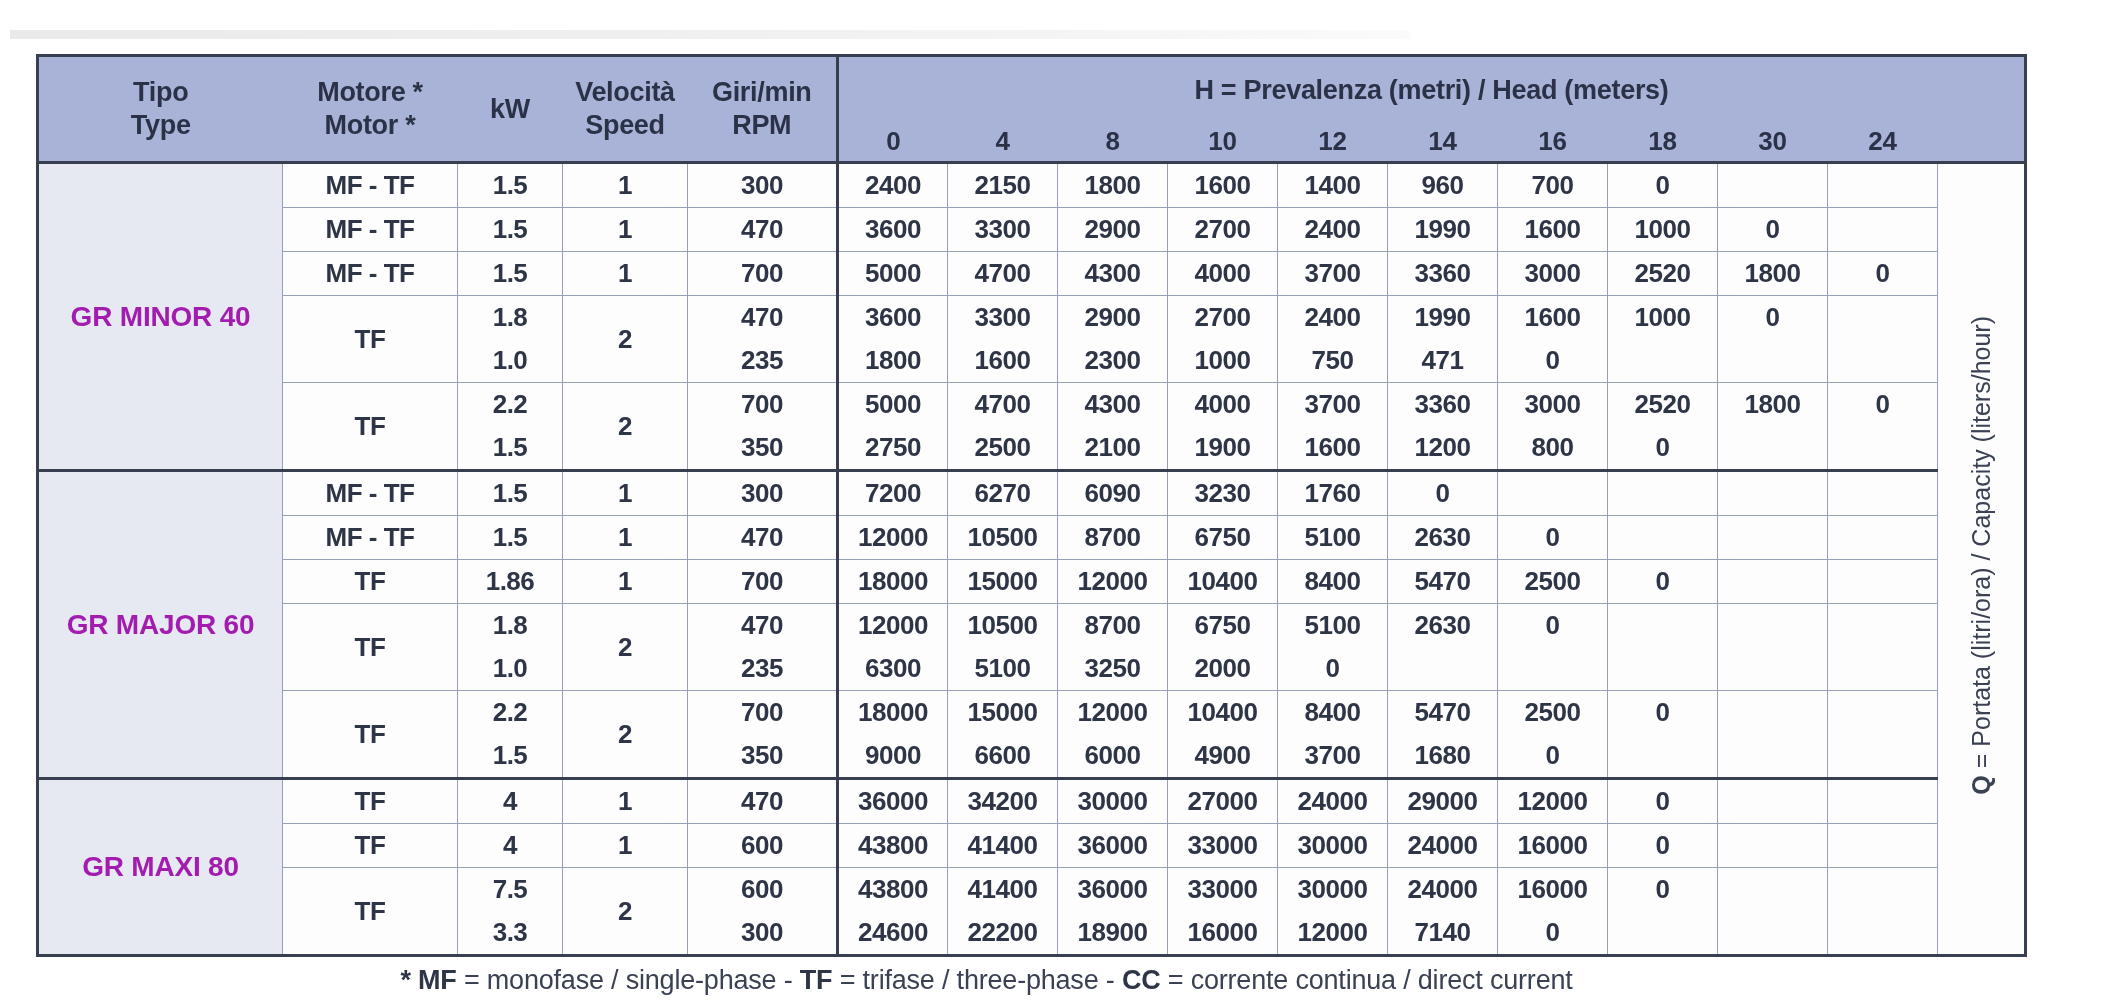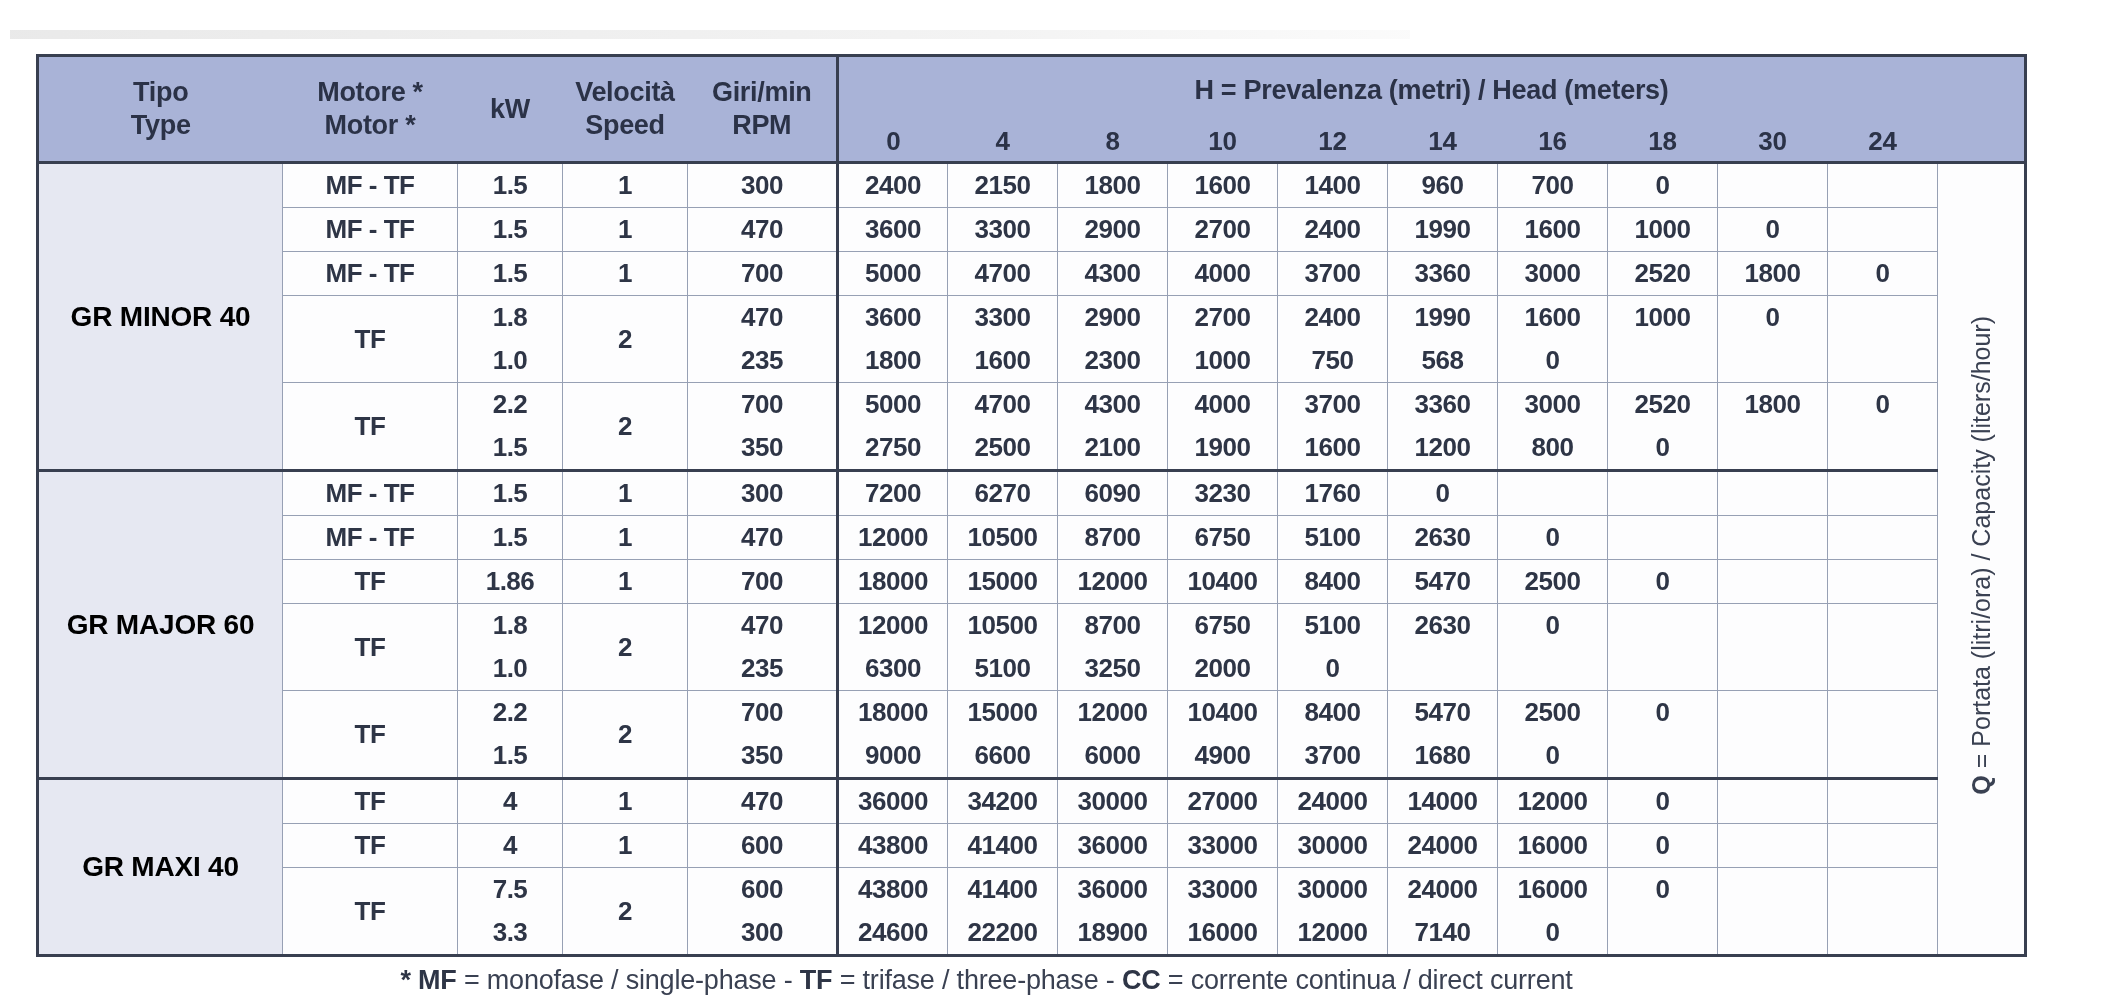--- a/index.html
+++ b/index.html
@@ -14,21 +14,21 @@
   thead th{background:#a9b3d7;border:0;font-weight:bold;color:#2b3247;
            font-size:27px;line-height:1.22;letter-spacing:-0.3px;}
   thead{border-bottom:2px solid #4a5163;}
   thead tr.r1 th{height:66px;}
   thead tr.r2 th{height:38px;font-size:26px;}
   th.hlabel{vertical-align:middle;padding-top:6px;vertical-align:top;}
   
   tbody td{background:#fdfdfe;border:1px solid #97a0b4;font-weight:bold;
            font-size:26px;letter-spacing:-0.5px;color:#2e3546;}
   tbody td .line{height:43px;display:flex;align-items:center;justify-content:center;}
-  td.tipo{background:#e6e8f2;font-size:28px;letter-spacing:-0.2px;color:#000000;}
+  td.tipo{background:#e6e8f2;font-size:28px;letter-spacing:-0.2px;color:#a21caf;}
   .thick-right{border-right:3px solid #383f50 !important;}
   tr.section-start td{border-top:3px solid #383f50;}
   td.q-cell{background:#fdfdfe;border:1px solid #97a0b4;}
   td.q-cell .q-text{writing-mode:vertical-rl;transform:rotate(180deg);
            font-weight:normal;font-size:25px;letter-spacing:0;color:#3a4152;
            white-space:nowrap;display:inline-block;}
   td.q-cell .q-text b{font-weight:bold;}
   
   .footnote{position:absolute;left:0;top:935px;width:1973px;text-align:center;
             font-size:27px;color:#3a4152;letter-spacing:-0.2px;}
@@ -246,21 +246,21 @@
             <td>
               <div class="line">2700</div>
               <div class="line">1000</div>
             </td>
             <td>
               <div class="line">2400</div>
               <div class="line">750</div>
             </td>
             <td>
               <div class="line">1990</div>
-              <div class="line">568</div>
+              <div class="line">471</div>
             </td>
             <td>
               <div class="line">1600</div>
               <div class="line">0</div>
             </td>
             <td>
               <div class="line">1000</div>
               <div class="line"></div>
             </td>
             <td>
@@ -543,21 +543,21 @@
             <td>
               <div class="line"></div>
               <div class="line"></div>
             </td>
             <td>
               <div class="line"></div>
               <div class="line"></div>
             </td>
           </tr>
           <tr class="section-start">
-            <td class="tipo" rowspan="3">GR MAXI 40</td>
+            <td class="tipo" rowspan="3">GR MAXI 80</td>
             <td>TF</td>
             <td>
               <div class="line">4</div>
             </td>
             <td>1</td>
             <td class="thick-right">
               <div class="line">470</div>
             </td>
             <td>
               <div class="line">36000</div>
@@ -568,21 +568,21 @@
             <td>
               <div class="line">30000</div>
             </td>
             <td>
               <div class="line">27000</div>
             </td>
             <td>
               <div class="line">24000</div>
             </td>
             <td>
-              <div class="line">14000</div>
+              <div class="line">29000</div>
             </td>
             <td>
               <div class="line">12000</div>
             </td>
             <td>
               <div class="line">0</div>
             </td>
             <td>
               <div class="line"></div>
             </td>

